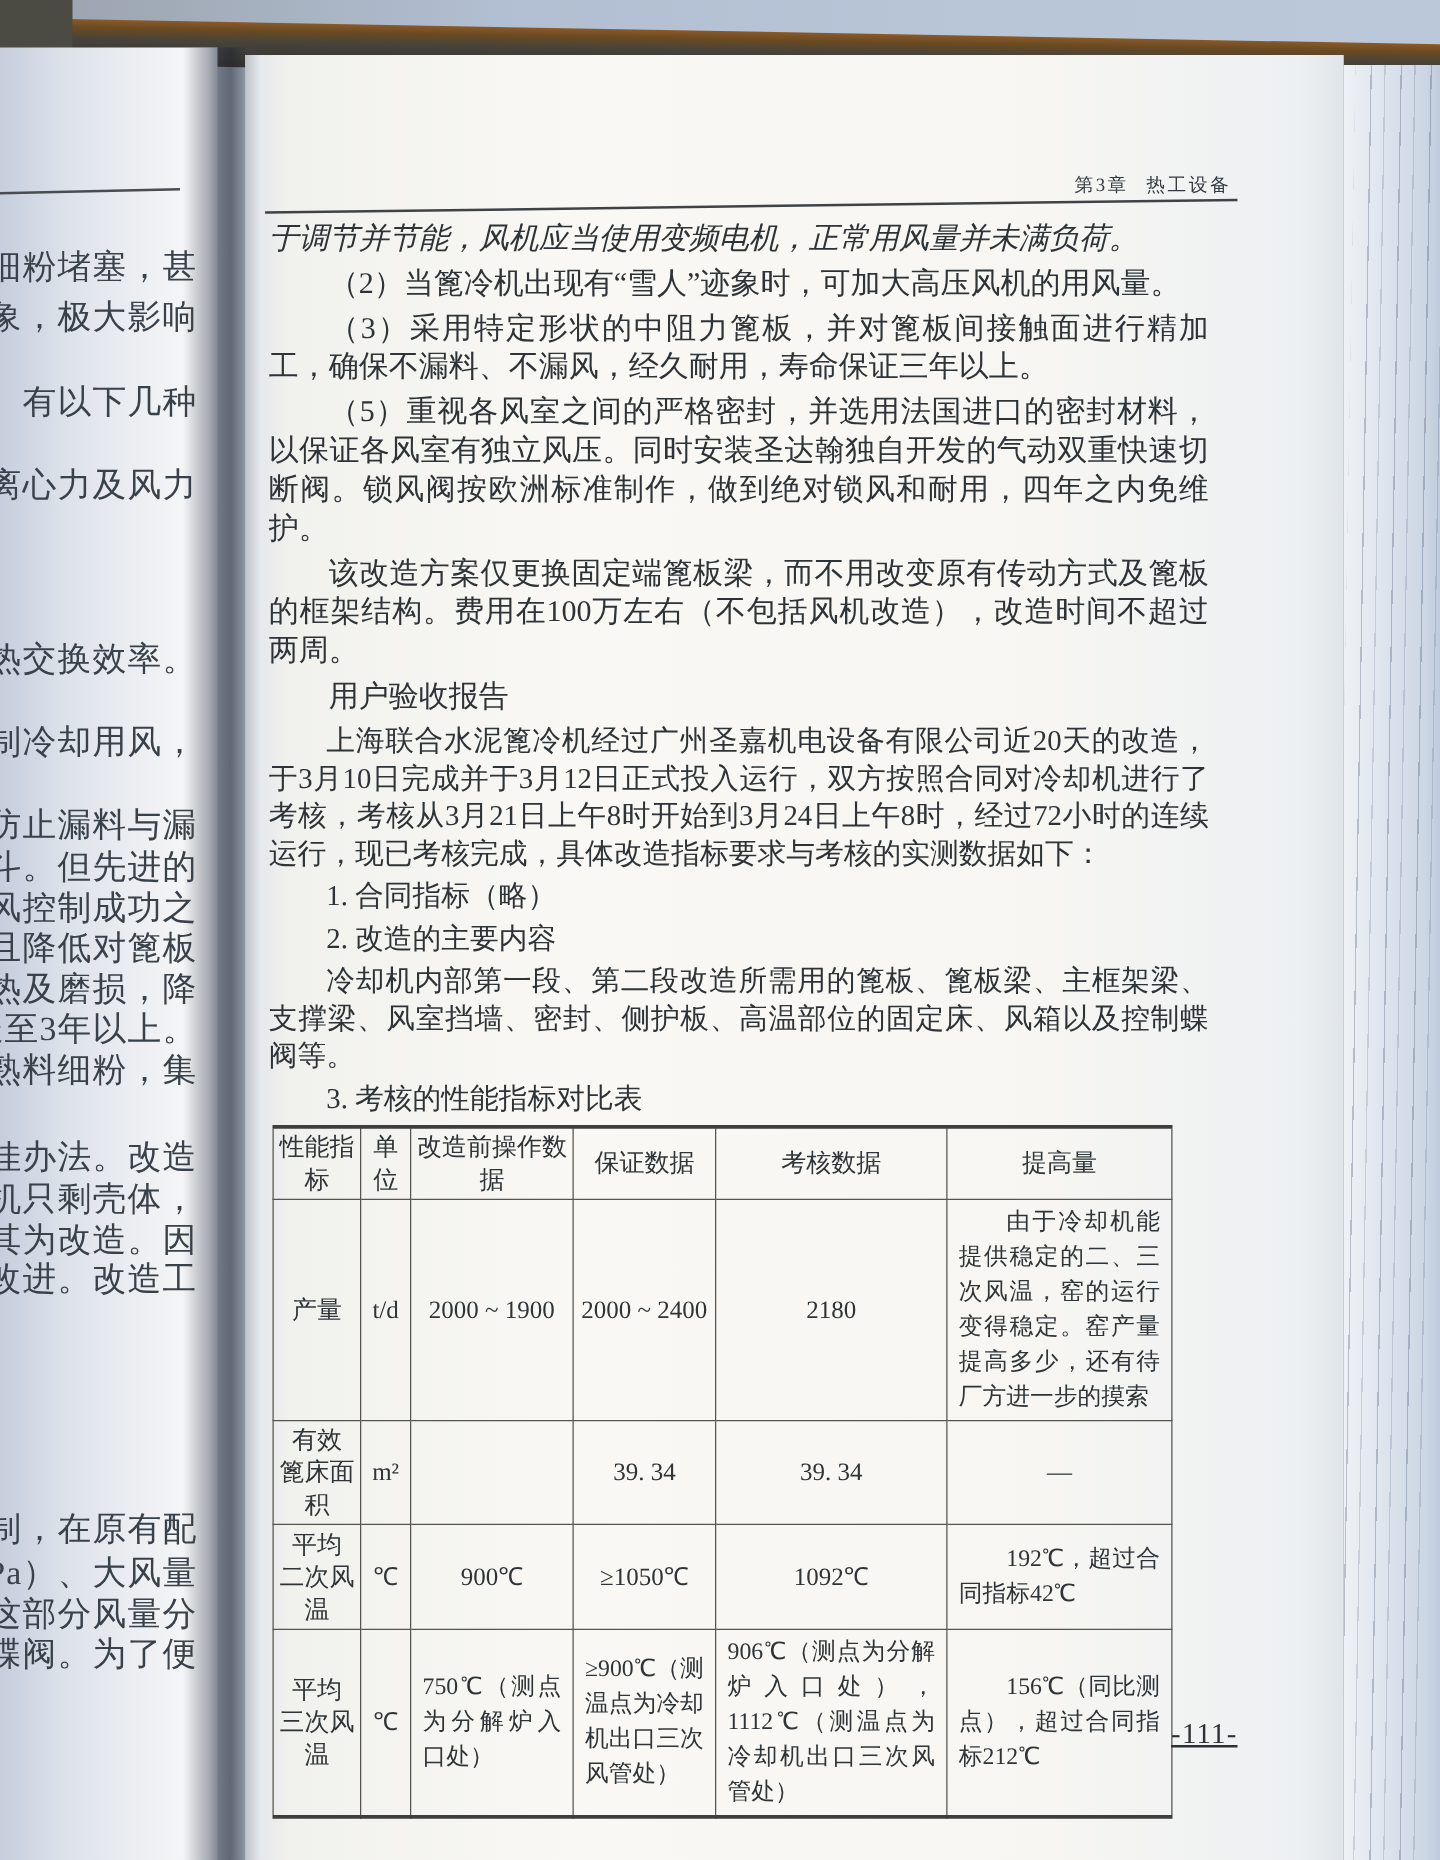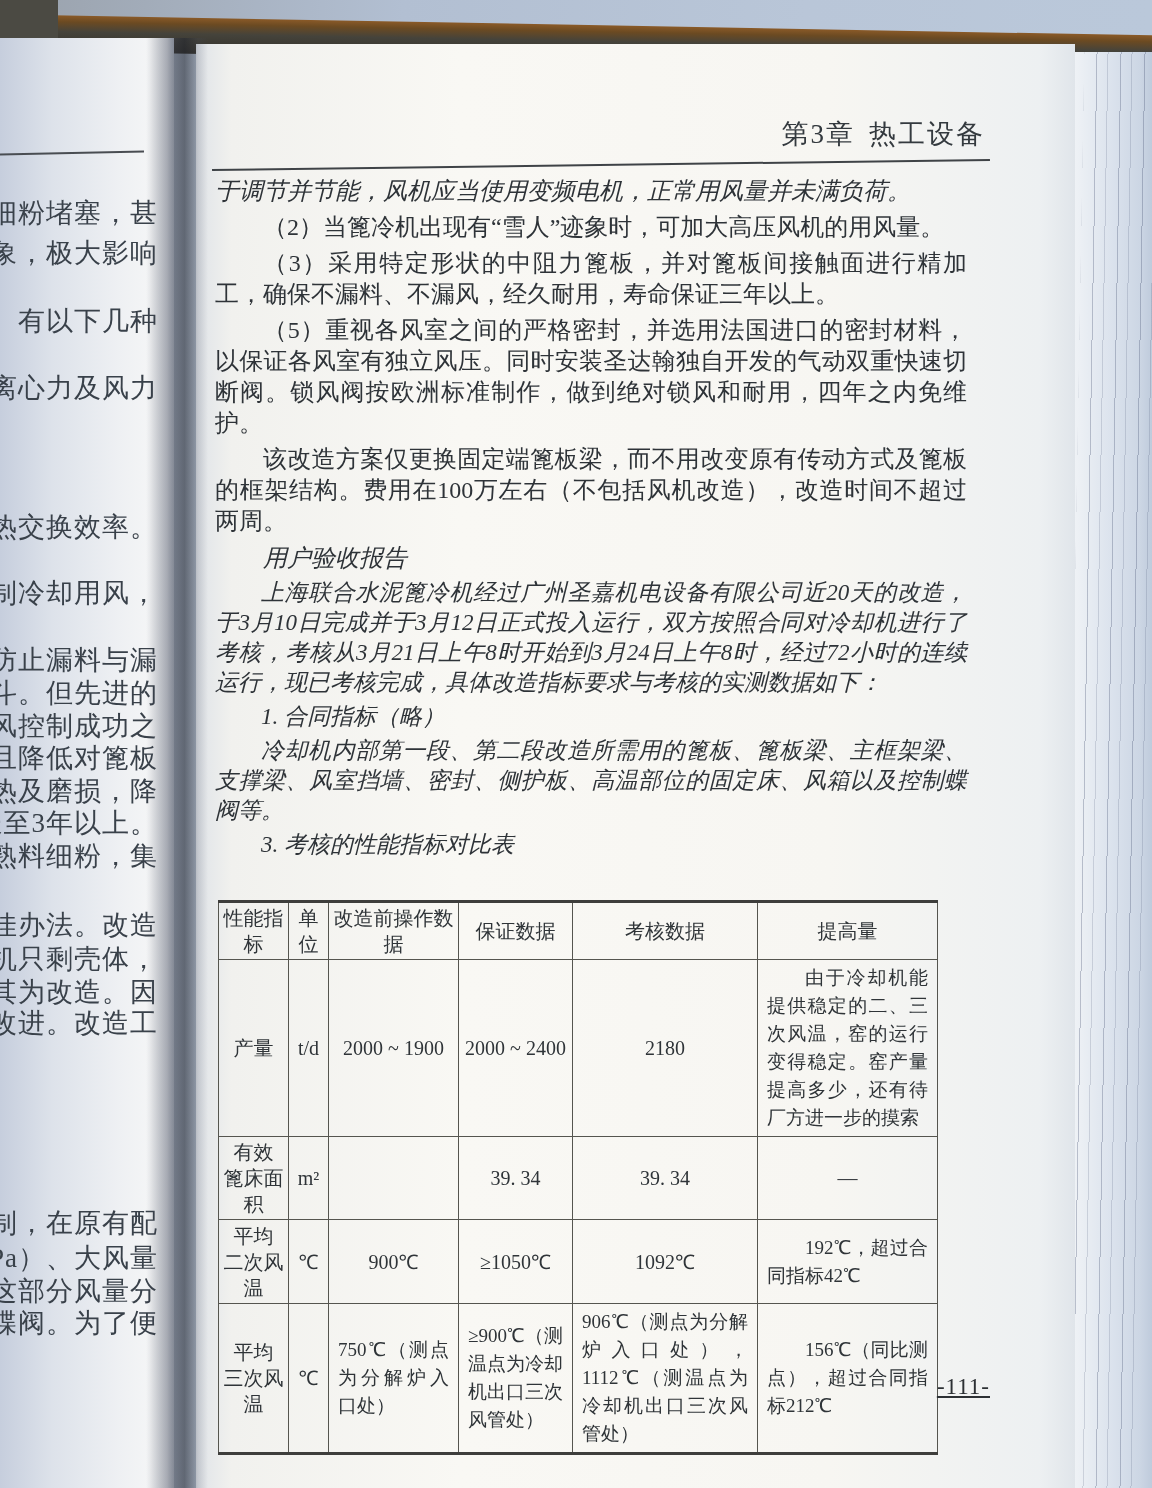--- a/index.html
+++ b/index.html
@@ -39,27 +39,27 @@
     background:linear-gradient(to bottom,#7c6a6a,#8a5670 30%,#7a5a78 60%,#6f5a6e);}
   
   .right-page{
     position:absolute; left:196px; top:44px; bottom:0; width:879px;
     background:linear-gradient(to right,#dfe3e8 0,#f1f1ee 4%,#f9f8f4 30%,#f7f6f2 72%,#edf0f2 96%,#e0e5ea);
   }
   .crease{
     position:absolute; left:146px; top:38px; bottom:0; width:62px; pointer-events:none;
     background:linear-gradient(to right,rgba(60,65,80,0),rgba(60,65,80,.40) 38%,rgba(34,38,48,.52) 62%,rgba(70,76,92,.18) 84%,rgba(70,76,92,0));
   }
-  .rp-header{position:absolute; top:72px; right:90px; font-size:27px; letter-spacing:2px; color:#343a3f;}
+  .rp-header{position:absolute; top:95px; right:90px; font-size:15px; letter-spacing:2px; color:#343a3f;}
   .rp-header .gap{display:inline-block; width:14px;}
   .rp-rule{position:absolute; left:16px; top:120px; width:778px; height:2px; background:#3f4347; transform:rotate(-0.75deg);}
   .rp-content{position:absolute; left:19px; top:132px; width:752px; text-align:justify;}
   .rp-content p{margin:0 0 5px 0; font-size:24px; line-height:31px; text-indent:2em;}
   .rp-content p.cont{text-indent:0;font-style:italic;}
-  .kai{font-style:italic;}
+  .kai{}
   .report-heading{font-size:24px; line-height:32px; text-indent:2em; margin:2px 0 4px 0;}
   .report p{margin:0 0 4px 0; font-size:23px; line-height:30px; text-indent:2em;}
   
   .perf-table{
     position:absolute; left:22px; top:856px; width:719px;
     border-collapse:collapse; table-layout:fixed;
     border-top:3px solid #3e3e3c; border-bottom:3px solid #3e3e3c;
     border-left:1px solid #55554f; border-right:1px solid #55554f;
     font-size:20px; color:#2f3438;
   }
@@ -147,20 +147,21 @@
       <p class="cont">于调节并节能，风机应当使用变频电机，正常用风量并未满负荷。</p>
       <p>（2）当篦冷机出现有“雪人”迹象时，可加大高压风机的用风量。</p>
       <p>（3）采用特定形状的中阻力篦板，并对篦板间接触面进行精加工，确保不漏料、不漏风，经久耐用，寿命保证三年以上。</p>
       <p>（5）重视各风室之间的严格密封，并选用法国进口的密封材料，以保证各风室有独立风压。同时安装圣达翰独自开发的气动双重快速切断阀。锁风阀按欧洲标准制作，做到绝对锁风和耐用，四年之内免维护。</p>
       <p>该改造方案仅更换固定端篦板梁，而不用改变原有传动方式及篦板的框架结构。费用在100万左右（不包括风机改造），改造时间不超过两周。</p>
 
       <div class="report">
         <div class="report-heading kai">用户验收报告</div>
         <p class="kai">上海联合水泥篦冷机经过广州圣嘉机电设备有限公司近20天的改造，于3月10日完成并于3月12日正式投入运行，双方按照合同对冷却机进行了考核，考核从3月21日上午8时开始到3月24日上午8时，经过72小时的连续运行，现已考核完成，具体改造指标要求与考核的实测数据如下：</p>
         <p class="kai">1. 合同指标（略）</p>
+        <p class="kai">2. 改造的主要内容</p>
         <p class="kai">冷却机内部第一段、第二段改造所需用的篦板、篦板梁、主框架梁、支撑梁、风室挡墙、密封、侧护板、高温部位的固定床、风箱以及控制蝶阀等。</p>
         <p class="kai">3. 考核的性能指标对比表</p>
       </div>
     </div>
 
     <table class="perf-table">
       <colgroup>
         <col class="w0">
           <col class="w1">
           <col class="w2">

